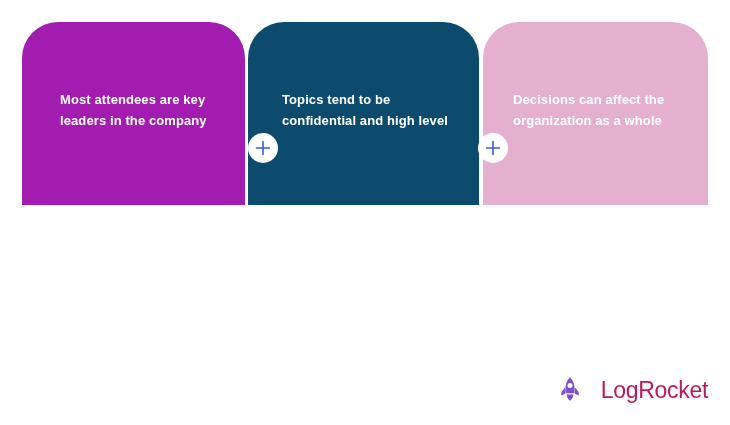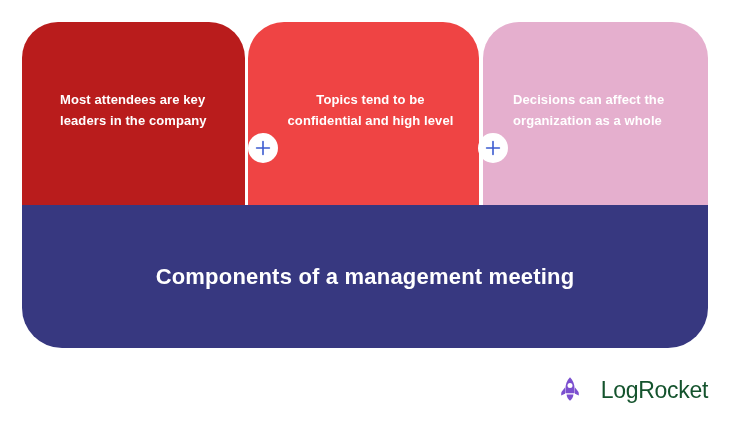--- a/index.html
+++ b/index.html
@@ -35,22 +35,22 @@
   .panel {
     position: absolute;
     top: 0;
     height: 183px;
     border-radius: 36px 36px 0 0;
     box-sizing: border-box;
     display: flex;
     align-items: center;
   }
 
-  .panel-1 { left: 0px;   width: 223px; background: #b91c1c; }
-  .panel-2 { left: 226px; width: 231px; background: #ef4444; text-align: center; }
+  .panel-1 { left: 0px;   width: 223px; background: #a21caf; }
+  .panel-2 { left: 226px; width: 231px; background: #0c4a6e; }
   .panel-3 { left: 461px; width: 225px; background: #E5AFCE; }
 
   .panel-text {
     color: #ffffff;
     font-size: 13px;
     font-weight: bold;
     line-height: 21px;
     letter-spacing: 0.1px;
     margin: 0;
     padding: 0 18px 0 38px;
@@ -109,21 +109,21 @@
     position: absolute;
     right: 22px;
     top: 376px;
     height: 30px;
     display: flex;
     align-items: center;
     gap: 3px;
   }
   .logo-mark { display: block; }
   .logo-text {
-    color: #14532d;
+    color: #be185d;
     font-size: 23px;
     font-weight: normal;
     letter-spacing: -0.3px;
     line-height: 1;
     position: relative;
     top: -1px;
     margin-left: 16px;
   }
 </style>
 </head>
@@ -156,23 +156,20 @@
     <div class="plus-badge plus-badge-2">
       <span>
         <svg width="16" height="16" viewBox="0 0 16 16" aria-hidden="true">
           <path d="M8 1.6 L8 14.4 M1.6 8 L14.4 8" stroke="#3B5BD0" stroke-width="1.6" stroke-linecap="round"></path>
         </svg>
       </span>
     </div>
 
   </div>
 
-  <div class="banner">
-    <h1 class="banner-title">Components of a management meeting</h1>
-  </div>
 
   <div class="logo">
     <span class="logo-mark">
       <svg width="24" height="26" viewBox="0 0 24 26" aria-hidden="true">
         <g fill="#7B4FCF">
           <path d="M12 1.2 C8.9 4.2 7.4 8.6 7.4 13.0 L7.4 17.2 L16.6 17.2 L16.6 13.0 C16.6 8.6 15.1 4.2 12 1.2 Z"></path>
           <path d="M7.0 11.6 L4.0 15.3 C3.5 15.9 3.2 16.7 3.2 17.5 L3.2 19.6 L7.0 17.7 Z"></path>
           <path d="M17.0 11.6 L20.0 15.3 C20.5 15.9 20.8 16.7 20.8 17.5 L20.8 19.6 L17.0 17.7 Z"></path>
           <path d="M8.6 18.6 L15.4 18.6 C15.4 21.2 13.9 23.4 12.0 24.8 C10.1 23.4 8.6 21.2 8.6 18.6 Z"></path>
         </g>

